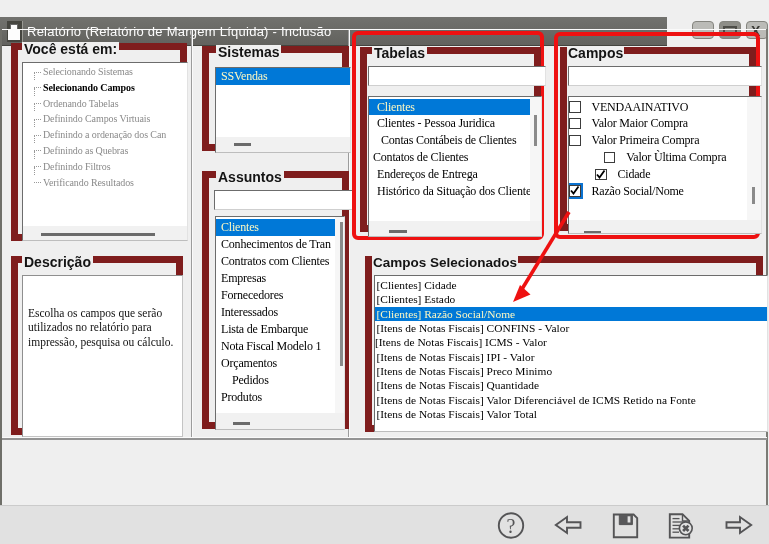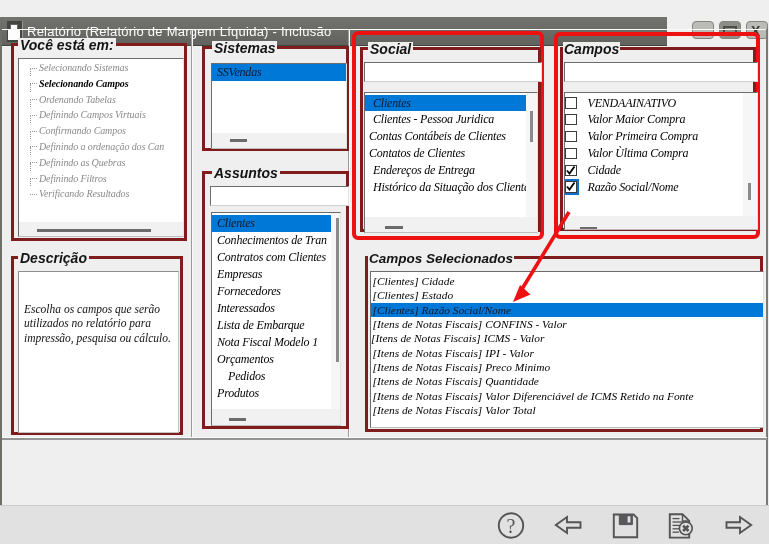--- a/index.html
+++ b/index.html
@@ -25,28 +25,28 @@
 #topline { position:absolute; left:2px; top:29px; width:765px; height:1px; background:#fafafa; }
 #sep1  { position:absolute; left:191px; top:30px; width:1px; height:409px; background:#9c9c9c; }
 #sep1b { position:absolute; left:192px; top:30px; width:1px; height:409px; background:#fafafa; }
 #sep2  { position:absolute; left:348px; top:30px; width:1px; height:409px; background:#9c9c9c; }
 #sep2b { position:absolute; left:349px; top:30px; width:1px; height:409px; background:#fafafa; }
 #panelbottom2 { position:absolute; left:2px; top:437px; width:765px; height:1px; background:#fafafa; }
 #panelbottom  { position:absolute; left:2px; top:438px; width:765px; height:2px; background:#949494; }
 
 #toolbar { position:absolute; left:0; top:505px; width:769px; height:39px; background:#e1e1e1; border-top:1px solid #cbcbcb; }
 
-.group { position:absolute; border:3px solid #7f1d1d;font-style:italic; }
+.group { position:absolute; border:7px solid #7f1d1d; }
 .group > .lbl { position:absolute; top:-8px; left:5px; padding:0 2px; background:#efefef; font-weight:bold; font-size:14px; color:#141414; line-height:15px; white-space:nowrap; }
 
 .listbox { position:absolute; background:#ffffff; border:1px solid;
   border-color:#6c6c6c #e2e2e2 #bdbdbd #6c6c6c; overflow:hidden; }
 .serif { font-family:"Liberation Serif", serif; }
 .row { white-space:nowrap; overflow:hidden; }
-.sel { background:#0078d7; color:#0f172a; }
+.sel { background:#0078d7; color:#fef9c3; }
 .input { position:absolute; background:#fff; border:1px solid; border-color:#6c6c6c #e2e2e2 #cfcfcf #6c6c6c; }
 .hthumb { position:absolute; height:2.5px; background:#6b6b6b; }
 .vthumb { position:absolute; width:3px; background:#8a8a8a; }
 .htrack { position:absolute; left:0px; right:0px; background:#f1f1f1; }
 .vtrack { position:absolute; top:0; bottom:0; background:#f6f6f6; }
 .redbox { position:absolute; border:4px solid #ee1111; border-radius:6px; }
 .r12 { font-size:12px; letter-spacing:-0.2px; height:16.87px; line-height:16.87px; }
 </style>
 </head>
 <body>
@@ -79,21 +79,20 @@
 <div id="toolbar"></div>
 
 <div class="group" style="left:11px; top:43px; width:176px; height:198px;">
   <div class="lbl" style="left:4px;">Você está em:</div>
   <div class="listbox" style="left:4px; top:12px; width:166px; height:179px;">
     <div id="tree" class="serif" style="position:absolute; left:0; top:1px; font-size:10px; letter-spacing:-0.1px; color:#8a8a8a; width:100%;">
         <div class="row" style="height:15.8px; line-height:15.8px; padding-left:20px; position:relative;"><span style="position:absolute; left:11px; top:7.5px; width:7px; border-top:1px dotted #999;"></span><span style="position:absolute; left:11px; top:8px; height:15.8px; border-left:1px dotted #999;"></span>Selecionando Sistemas</div>
         <div class="row" style="height:15.8px; line-height:15.8px; padding-left:20px; position:relative;color:#000; font-weight:bold;"><span style="position:absolute; left:11px; top:7.5px; width:7px; border-top:1px dotted #999;"></span><span style="position:absolute; left:11px; top:8px; height:15.8px; border-left:1px dotted #999;"></span>Selecionando Campos</div>
         <div class="row" style="height:15.8px; line-height:15.8px; padding-left:20px; position:relative;"><span style="position:absolute; left:11px; top:7.5px; width:7px; border-top:1px dotted #999;"></span><span style="position:absolute; left:11px; top:8px; height:15.8px; border-left:1px dotted #999;"></span>Ordenando Tabelas</div>
         <div class="row" style="height:15.8px; line-height:15.8px; padding-left:20px; position:relative;"><span style="position:absolute; left:11px; top:7.5px; width:7px; border-top:1px dotted #999;"></span><span style="position:absolute; left:11px; top:8px; height:15.8px; border-left:1px dotted #999;"></span>Definindo Campos Virtuais</div>
-        <div class="row" style="height:15.8px; line-height:15.8px; padding-left:20px; position:relative;"><span style="position:absolute; left:11px; top:7.5px; width:7px; border-top:1px dotted #999;"></span><span style="position:absolute; left:11px; top:8px; height:15.8px; border-left:1px dotted #999;"></span>Confirmando Campos</div>
         <div class="row" style="height:15.8px; line-height:15.8px; padding-left:20px; position:relative;"><span style="position:absolute; left:11px; top:7.5px; width:7px; border-top:1px dotted #999;"></span><span style="position:absolute; left:11px; top:8px; height:15.8px; border-left:1px dotted #999;"></span>Definindo a ordenação dos Can</div>
         <div class="row" style="height:15.8px; line-height:15.8px; padding-left:20px; position:relative;"><span style="position:absolute; left:11px; top:7.5px; width:7px; border-top:1px dotted #999;"></span><span style="position:absolute; left:11px; top:8px; height:15.8px; border-left:1px dotted #999;"></span>Definindo as Quebras</div>
         <div class="row" style="height:15.8px; line-height:15.8px; padding-left:20px; position:relative;"><span style="position:absolute; left:11px; top:7.5px; width:7px; border-top:1px dotted #999;"></span><span style="position:absolute; left:11px; top:8px; height:15.8px; border-left:1px dotted #999;"></span>Definindo Filtros</div>
         <div class="row" style="height:15.8px; line-height:15.8px; padding-left:20px; position:relative;"><span style="position:absolute; left:11px; top:7.5px; width:7px; border-top:1px dotted #999;"></span>Verificando Resultados</div>
       </div>
     <div class="htrack" style="top:163px; height:14px;"></div>
     <div class="hthumb" style="left:18px; top:170px; width:114px;"></div>
   </div>
 </div>
 
@@ -132,49 +131,49 @@
       </div>
     <div class="vtrack" style="left:119px; width:9px;"></div>
     <div class="vthumb" style="left:123.5px; top:5px; height:144px;"></div>
     <div class="htrack" style="top:196px; height:17px;"></div>
     <div class="hthumb" style="left:17px; top:205px; width:17px;"></div>
   </div>
 </div>
 
 <div class="redbox" style="left:352px; top:31px; width:192px; height:209px;"></div>
 <div class="group" style="left:360px; top:47px; width:181px; height:185px;">
-  <div class="lbl" style="left:5px;">Social</div>
+  <div class="lbl" style="left:5px;">Tabelas</div>
   <div class="input" style="left:1px; top:12px; width:178px; height:20px;"></div>
   <div class="listbox" style="left:1px; top:42px; width:174px; height:141px;">
     <div id="tabelas" class="serif" style="padding-top:1.5px;">
         <div class="row r12 sel" style="padding-left:8px; margin-right:11px;">Clientes</div>
         <div class="row r12" style="padding-left:8px; margin-right:11px;">Clientes - Pessoa Juridica</div>
-        <div class="row r12" style="padding-left:4px; margin-right:11px;">Contas Contábeis de Clientes</div>
+        <div class="row r12" style="padding-left:12px; margin-right:11px;">Contas Contábeis de Clientes</div>
         <div class="row r12" style="padding-left:4px; margin-right:11px;">Contatos de Clientes</div>
         <div class="row r12" style="padding-left:8px; margin-right:11px;">Endereços de Entrega</div>
         <div class="row r12" style="padding-left:8px; margin-right:11px;">Histórico da Situação dos Clientes</div>
       </div>
     <div class="vtrack" style="left:161px; width:11px;"></div>
     <div class="vthumb" style="left:165px; top:18px; height:31px;"></div>
     <div class="htrack" style="top:124px; height:15px;"></div>
     <div class="hthumb" style="left:20px; top:133px; width:17.5px;"></div>
   </div>
 </div>
 
 <div class="redbox" style="left:554px; top:32px; width:206px; height:207px;"></div>
 <div class="group" style="left:560px; top:47px; width:196px; height:184px;">
   <div class="lbl" style="left:0px; padding:0 1px;">Campos</div>
   <div class="input" style="left:1px; top:12px; width:194px; height:20px;"></div>
   <div class="listbox" style="left:1px; top:42px; width:194px; height:138px;">
     <div id="cklist" class="serif" style="padding-top:1.6px;">
         <div class="row r12" style="padding-left:0px;"><span style="display:inline-block; width:11.5px; height:11.5px; border:1.5px solid #3c3c3c; background:#fff; vertical-align:-2px; margin-right:11px; position:relative;"></span>VENDAAINATIVO</div>
         <div class="row r12" style="padding-left:0px;"><span style="display:inline-block; width:11.5px; height:11.5px; border:1.5px solid #3c3c3c; background:#fff; vertical-align:-2px; margin-right:11px; position:relative;"></span>Valor Maior Compra</div>
         <div class="row r12" style="padding-left:0px;"><span style="display:inline-block; width:11.5px; height:11.5px; border:1.5px solid #3c3c3c; background:#fff; vertical-align:-2px; margin-right:11px; position:relative;"></span>Valor Primeira Compra</div>
-        <div class="row r12" style="padding-left:0px;"><span style="display:inline-block; width:11.5px; height:11.5px; border:1.5px solid #3c3c3c; background:#fff; vertical-align:-2px; margin-right:11px; position:relative;"></span>Valor Ùltima Compra</div>
-        <div class="row r12" style="padding-left:0px;"><span style="display:inline-block; width:11.5px; height:11.5px; border:1.5px solid #3c3c3c; background:#fff; vertical-align:-2px; margin-right:11px; position:relative;"><svg width="11" height="11" style="position:absolute;left:-1px;top:-1px;">
+        <div class="row r12" style="padding-left:0px;text-align:center;"><span style="display:inline-block; width:11.5px; height:11.5px; border:1.5px solid #3c3c3c; background:#fff; vertical-align:-2px; margin-right:11px; position:relative;"></span>Valor Ùltima Compra</div>
+        <div class="row r12" style="padding-left:0px;margin-left:26px;"><span style="display:inline-block; width:11.5px; height:11.5px; border:1.5px solid #3c3c3c; background:#fff; vertical-align:-2px; margin-right:11px; position:relative;"><svg width="11" height="11" style="position:absolute;left:-1px;top:-1px;">
               <path d="M 2 5.5 L 4.5 8.5 L 9.5 1.5" stroke="#000" stroke-width="1.8" fill="none"></path>
             </svg></span>Cidade</div>
         <div class="row r12" style="padding-left:0px;"><span style="display:inline-block; width:11.5px; height:11.5px; border:1.5px solid #3c3c3c; background:#fff; vertical-align:-2px; margin-right:11px; position:relative;box-shadow:0 0 0 2px #0b72d0;"><svg width="11" height="11" style="position:absolute;left:-1px;top:-1px;">
               <path d="M 2 5.5 L 4.5 8.5 L 9.5 1.5" stroke="#000" stroke-width="1.8" fill="none"></path>
             </svg></span>Razão Social/Nome</div>
       </div>
     <div class="vtrack" style="left:178px; width:14px;"></div>
     <div class="vthumb" style="left:183px; top:90px; height:17px;"></div>
     <div class="htrack" style="top:123px; height:15px;"></div>
     <div class="hthumb" style="left:15px; top:134px; width:16.5px;"></div>

